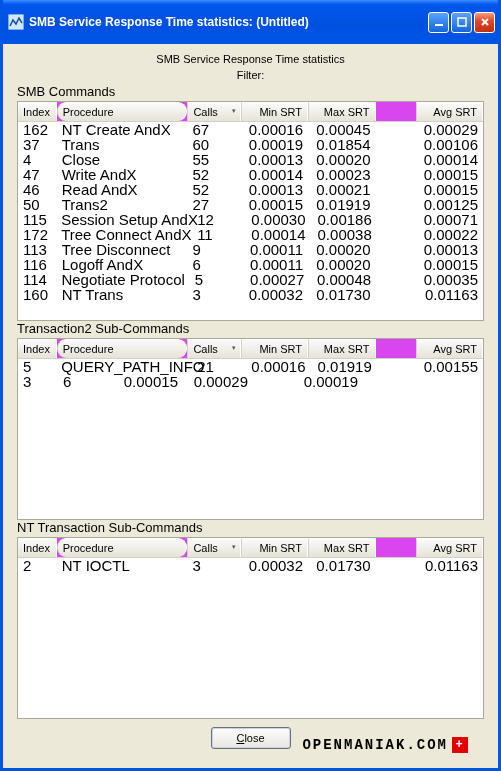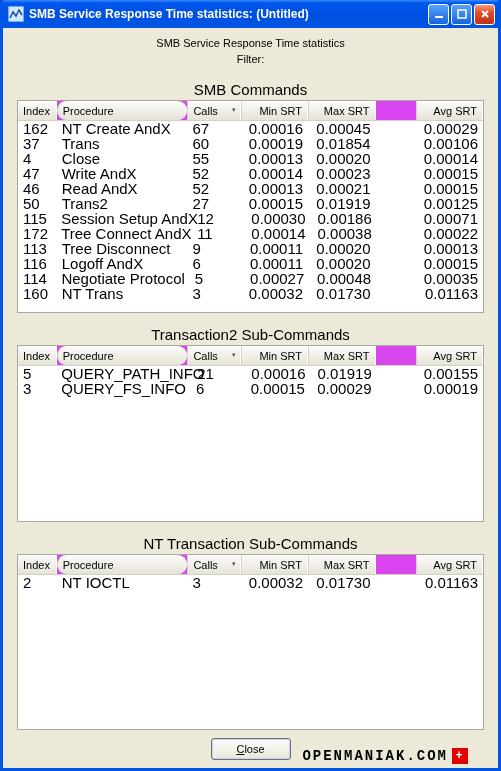--- a/index.html
+++ b/index.html
@@ -14,21 +14,21 @@
 .window {
   width: 501px;
   height: 771px;
   border: 3px solid #0055e5;
   border-top: none;
   background: #ece9d8;
   display: flex;
   flex-direction: column;
 }
 .titlebar {
-  height: 28px;
+  height: 44px;
   background: linear-gradient(to bottom, #3b8cff 0%, #0058ee 10%, #0050e0 50%, #0055e5 100%);
   display: flex;
   align-items: center;
   padding: 0 3px 0 5px;
   color: #fff;
 }
 .titlebar .app-icon {
   width: 16px; height: 16px;
   margin-right: 5px;
   display: inline-block;
@@ -63,23 +63,22 @@
   flex-direction: column;
   overflow: hidden;
 }
 .caption {
   text-align: center;
   font-size: 11px;
   line-height: 14px;
   margin-bottom: 2px;
 }
 .section-label {
-  text-align: center;
-  font-size: 15px;
-  margin-top: 13px;
+  font-size: 13px;
+  margin-top: 0;
   margin-bottom: 2px;
 }
 .panel {
   border: 1px solid #aca899;
   background: #fff;
   display: flex;
   flex-direction: column;
   overflow: hidden;
 }
 .panel.smb { height: 220px; }
@@ -332,21 +331,20 @@
           <div class="row">
             <div class="cell col-index">5</div>
             <div class="cell col-proc">QUERY_PATH_INFO</div>
             <div class="cell col-calls">21</div>
             <div class="cell col-min">0.00016</div>
             <div class="cell col-max">0.01919</div>
             <div class="cell col-avg">0.00155</div>
           </div>
           <div class="row">
             <div class="cell col-index">3</div>
-            <div class="cell col-proc">QUERY_FS_INFO</div>
             <div class="cell col-calls">6</div>
             <div class="cell col-min">0.00015</div>
             <div class="cell col-max">0.00029</div>
             <div class="cell col-avg">0.00019</div>
           </div>
         </div>
     </div>
 
     <div class="section-label">NT Transaction Sub-Commands</div>
     <div class="panel nttrans">

